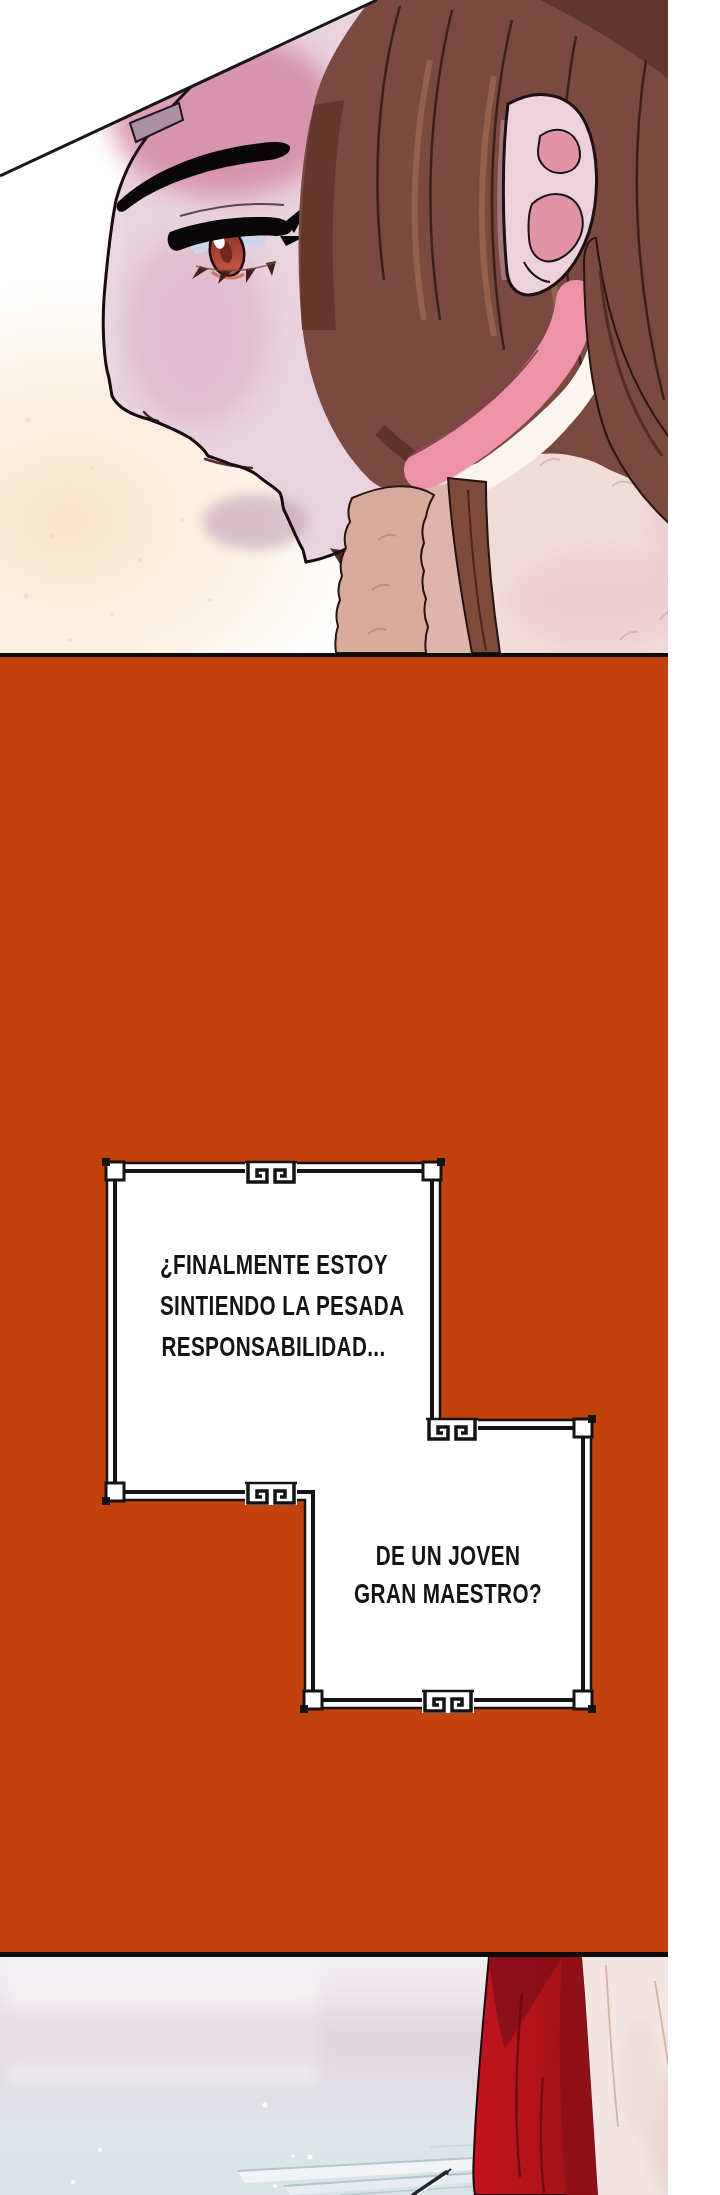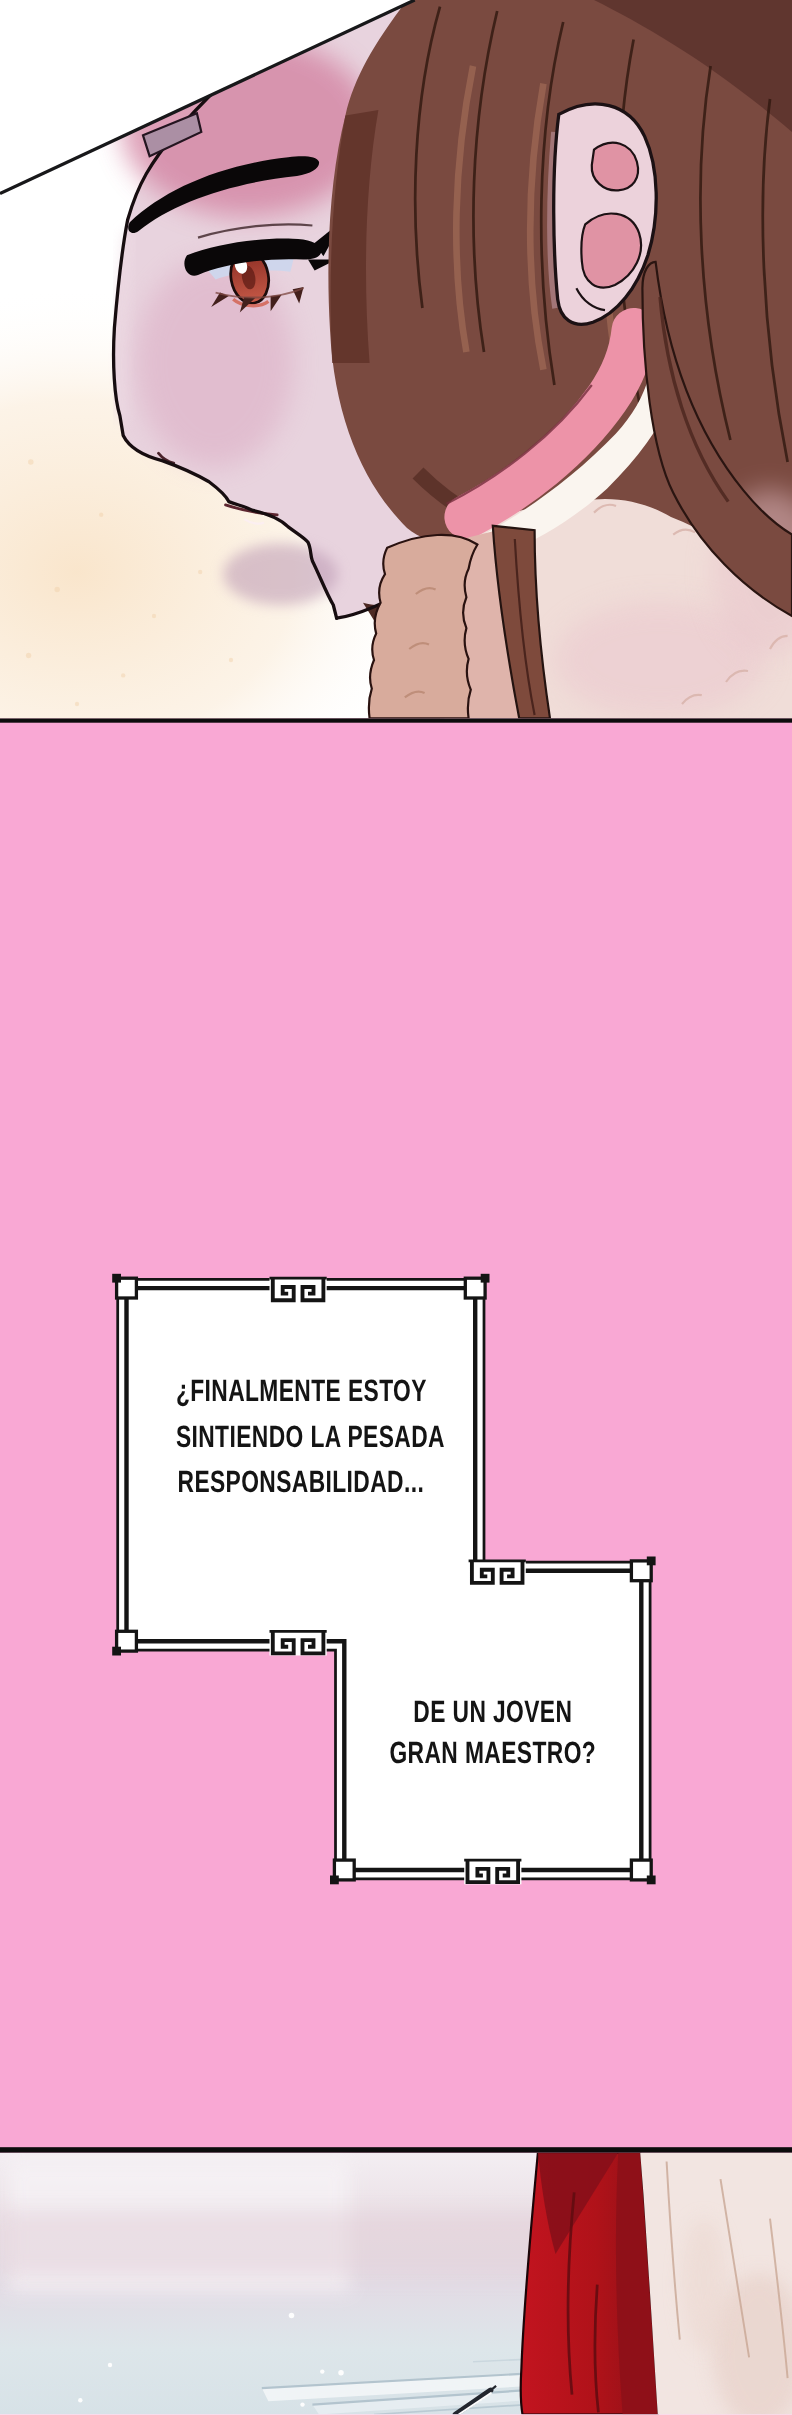--- a/index.html
+++ b/index.html
@@ -1,16 +1,16 @@
 <!DOCTYPE html>
 <html><head>
 <meta charset="utf-8">
 <style>
   html,body{margin:0;padding:0;background:#ffffff;}
-  .page{position:relative;width:720px;height:2195px;background:#f9a8d4;overflow:hidden;
+  .page{position:relative;width:668px;height:2195px;background:#c2410c;overflow:hidden;
         font-family:"Liberation Sans",sans-serif;}
   .panel{position:absolute;left:0;width:720px;box-sizing:border-box;}
   .panel-top{top:0;height:657px;border-bottom:4px solid #0c0c0c;}
   .panel-bottom{top:1952px;height:243px;border-top:5px solid #0c0c0c;}
   .panel svg{display:block;}
   .speech-svg{position:absolute;left:100px;top:1150px;}
   .speech-text{position:absolute;color:#141414;font-weight:bold;text-align:center;
                transform:scaleX(.74);transform-origin:50% 0;letter-spacing:.5px;white-space:nowrap;}
   .speech-text .line{display:block;}
   .speech-upper{left:120px;top:1244px;width:307px;font-size:28px;line-height:41px;}

